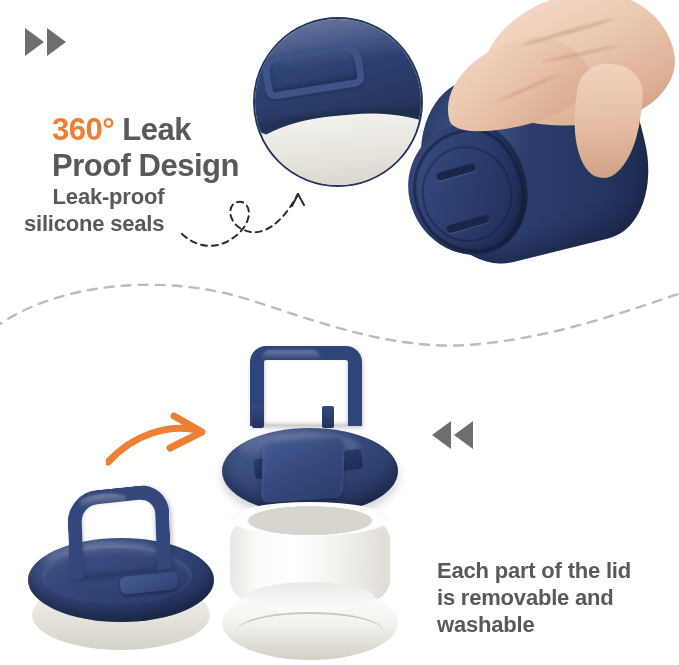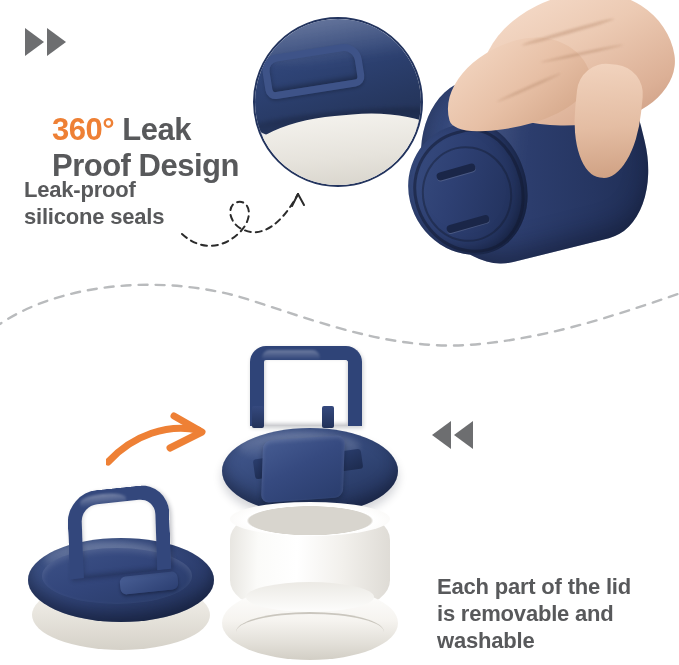--- a/index.html
+++ b/index.html
@@ -32,24 +32,24 @@
   .subline {
     position: absolute;
     font-weight: bold;
     color: #58595b;
     letter-spacing: -0.2px;
     line-height: 1.22;
     white-space: pre-line;
   }
 
   #tl-headline { left: 8px; top: 76px; font-size: 31px; margin-left: 44px; }
-  #tl-subline  { left: 24px; top: 177px; font-size: 22px; }
+  #tl-subline  { left: 24px; top: 184px; font-size: 22px; text-align: right; }
 
   #br-headline { left: 437px; top: 466px; font-size: 31px; }
-  #br-subline  { left: 437px; top: 574px; font-size: 22px; }
+  #br-subline  { left: 437px; top: 558px; font-size: 22px; }
 
   
   .tri-group { position: absolute; display: flex; }
   .tri {
     width: 0; height: 0;
     border-top: 14px solid transparent;
     border-bottom: 14px solid transparent;
   }
   .tri-r { border-left: 19px solid #6d6e70; }
   .tri-l { border-right: 19px solid #6d6e70; }

